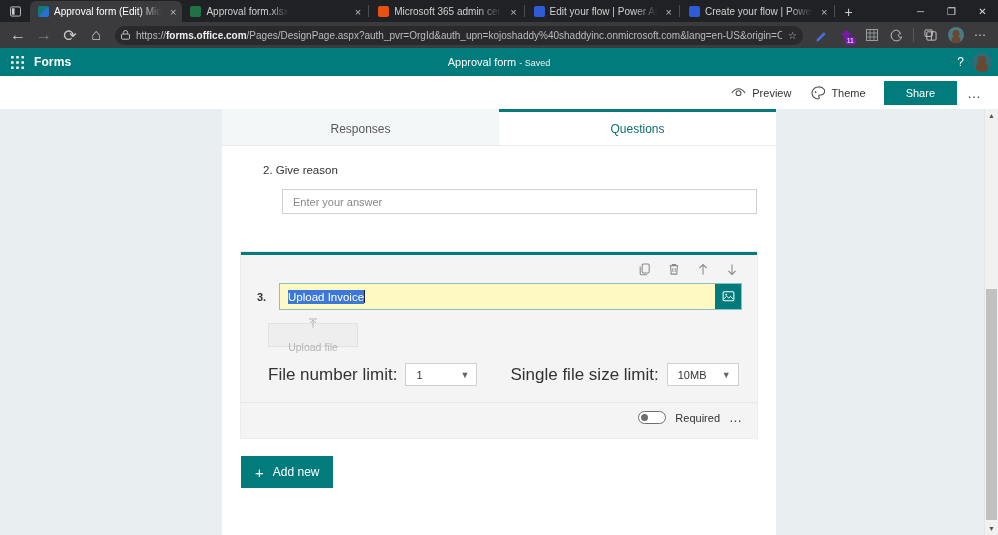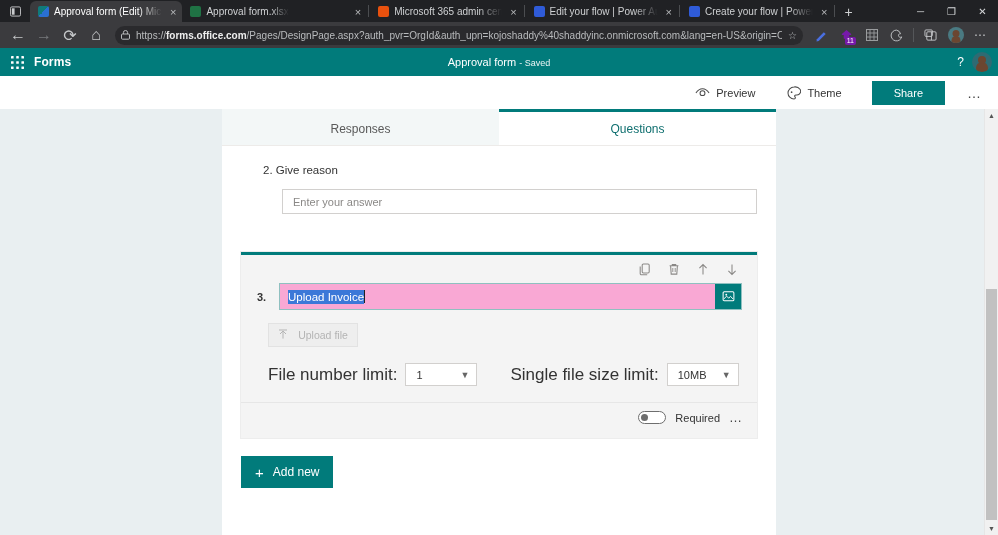--- a/index.html
+++ b/index.html
@@ -85,21 +85,21 @@
   .avatar-lg { width: 20px; height: 20px; border-radius: 50%; background: #2e6b73; overflow: hidden; position: relative; }
   .avatar-lg::after {
     content: ""; position: absolute; left: 50%; top: 4px; transform: translateX(-50%);
     width: 8px; height: 8px; border-radius: 50%; background: #6b4630;
     box-shadow: 0 8px 0 2px #6b4630;
   }
 
   
   .cmdbar {
     height: 33px; background: #ffffff; display: flex; align-items: center;
-    justify-content: flex-end; padding-right: 6px; gap: 12px;
+    justify-content: flex-end; padding-right: 6px; gap: 0;
   }
   .cmd-item {
     display: flex; align-items: center; gap: 6px; height: 33px; padding: 0 10px;
     font-size: 11px; color: #333; white-space: nowrap;
   }
   .cmd-item .ci { color: #4c4c4c; display: flex; align-items: center; }
   .share-btn {
     background: #017b7b; color: #fff; font-size: 11px; height: 24px;
     display: flex; align-items: center; padding: 0 22px; margin-left: 8px;
   }
@@ -138,37 +138,37 @@
     margin-top: 38px; background: #f4f4f4; border-top: 3px solid #017b7b;
     position: relative; padding: 0 0 6px 0; box-shadow: 0 0 0 1px #ededed;
   }
   .card-tools { display: flex; justify-content: flex-end; gap: 9px; height: 28px; align-items: center; padding-right: 15px; }
   .tool-btn { width: 20px; height: 20px; display: flex; align-items: center; justify-content: center; color: #8a8886; }
 
   .q-edit-row { display: flex; align-items: center; padding: 0 15px 0 16px; gap: 8px; }
   .qnum-lbl { font-size: 11px; color: #333; font-weight: 700; width: 14px; }
   .q-input-wrap {
     flex: 1; display: flex; align-items: stretch; height: 27px;
-    border: 1px solid #8fc0c0; background: #f9a8d4;
+    border: 1px solid #8fc0c0; background: #fef9c3;
   }
   .q-input {
     flex: 1; display: flex; align-items: center; padding: 0 8px;
     font-size: 11.5px; color: #212121;
   }
   .q-input .sel { background: #3b78d8; color: #ffffff; padding: 1px 0; }
   .q-input .caret { width: 1px; background: #212121; height: 13px; display: inline-block; vertical-align: middle; }
   .media-btn {
     width: 26px; background: #017b7b; display: flex; align-items: center; justify-content: center;
     color: #fff;
   }
 
   .upload-btn {
     margin: 13px 0 0 27px; width: 90px; height: 24px; background: #eeeeee;
     border: 1px solid #e2e2e2; display: flex; align-items: center; justify-content: center;
-    gap: 10px; font-size: 10.5px; color: #b4b4b4;
+    gap: 10px; font-size: 10.5px; color: #b4b4b4; flex-direction: column;
   }
 
   .limits-row { display: flex; align-items: center; margin: 16px 0 0 27px; gap: 33px; }
   .limit-group { display: flex; align-items: center; gap: 8px; }
   .limit-label { font-size: 17px; color: #333; }
   .dd {
     height: 23px; border: 1px solid #d2d0ce; background: #fff;
     display: flex; align-items: center; justify-content: space-between;
     padding: 0 7px 0 10px; font-size: 11px; color: #333;
   }

